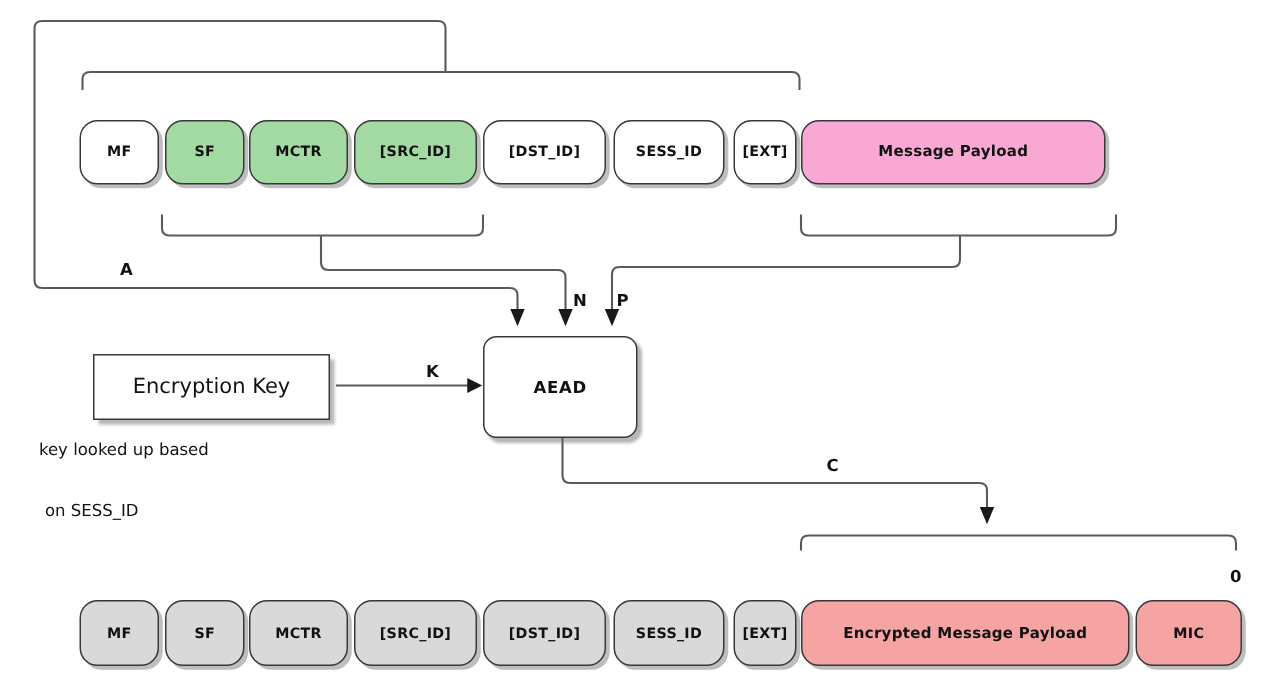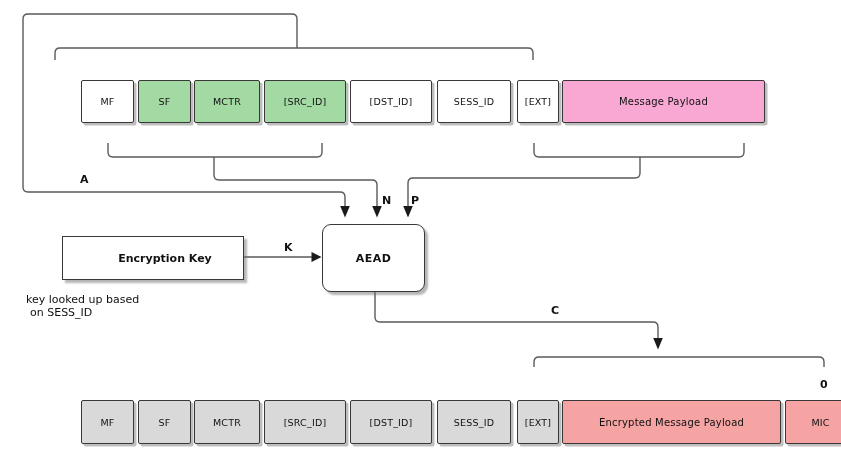--- a/index.html
+++ b/index.html
@@ -4,52 +4,50 @@
 <style>
   html,body{margin:0;padding:0;background:#ffffff;}
   .canvas{
     position:relative;width:841px;height:465px;background:#ffffff;
     font-family:"DejaVu Sans","Liberation Sans",sans-serif;
     color:#111111;overflow:hidden;
   }
   svg.wires{position:absolute;left:0;top:0;width:841px;height:465px;}
   .box{
     position:absolute;box-sizing:border-box;
-    border:1.5px solid #383838;border-radius:2px;
+    border:1.5px solid #383838;border-radius:12px;
     display:flex;align-items:center;justify-content:center;
-    font-weight:normal;font-size:9.5px;letter-spacing:.2px;text-align:center;
+    font-weight:bold;font-size:9.5px;letter-spacing:.2px;text-align:center;
     box-shadow:2.5px 2.5px 0 rgba(110,110,110,.45);
     background:#ffffff;
-    margin-left:28px;
   }
   .trow{top:80px;height:43px;}
   .brow{top:400px;height:44px;}
   .green{background:#a3d9a3;}
   .yellow{background:#f9a8d4;}
   .gray{background:#d9d9d9;}
   .pink{background:#f5a3a3;}
   .payload{font-size:10px;}
   .node-aead{
     position:absolute;left:322px;top:224px;width:101px;height:66px;
     border:1.8px solid #383838;border-radius:9px;background:#ffffff;
     display:flex;align-items:center;justify-content:center;
     font-weight:bold;font-size:11px;letter-spacing:.5px;
     box-shadow:3px 3px 2px rgba(110,110,110,.5);
   }
   .node-key{
     position:absolute;left:62px;top:236px;width:156px;height:42px;
     border:1.5px solid #383838;background:#ffffff;
     display:flex;align-items:center;justify-content:center;
-    font-weight:bold;font-size:11px;
+    font-weight:normal;font-size:14px;
     box-shadow:3px 3px 2px rgba(110,110,110,.5);
-    padding-left:24px;
   }
   .lbl{position:absolute;font-weight:bold;font-size:11px;line-height:12px;}
   .note{position:absolute;left:26px;top:293px;font-weight:normal;font-size:11px;line-height:13px;}
-  .note .l2{padding-left:4px;}
+  .note .l2{padding-left:4px;margin-top:28px;}
 </style>
 </head>
 <body>
 
 <div class="canvas">
 
   <svg class="wires" viewBox="0 0 841 465" xmlns="http://www.w3.org/2000/svg" fill="none" stroke="#5a5a5a" stroke-width="1.4">
     <path d="M297 48 V19 Q297 14 292 14 H28 Q23 14 23 19 V187 Q23 192 28 192 H340 Q345 192 345 197 V206"></path>
     <path d="M55 60 V53 Q55 48 60 48 H528 Q533 48 533 53 V60"></path>
     <path d="M108 143 V152 Q108 157 113 157 H317 Q322 157 322 152 V143"></path>

